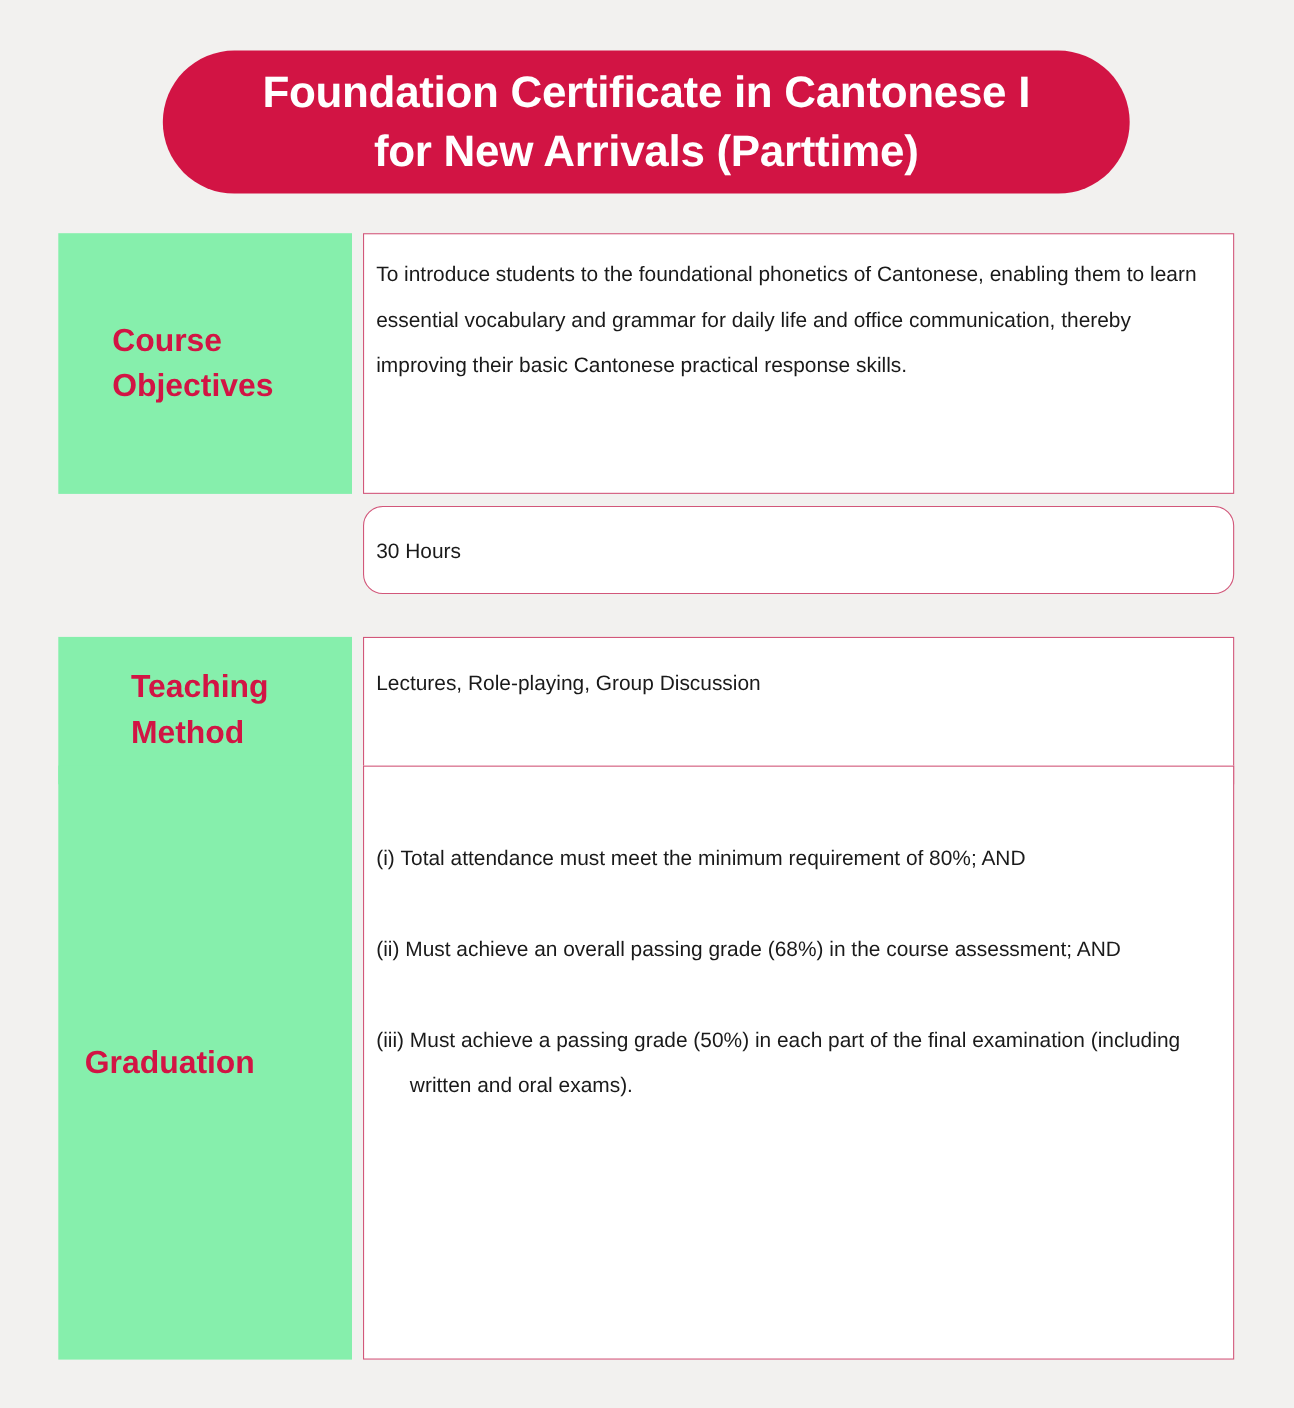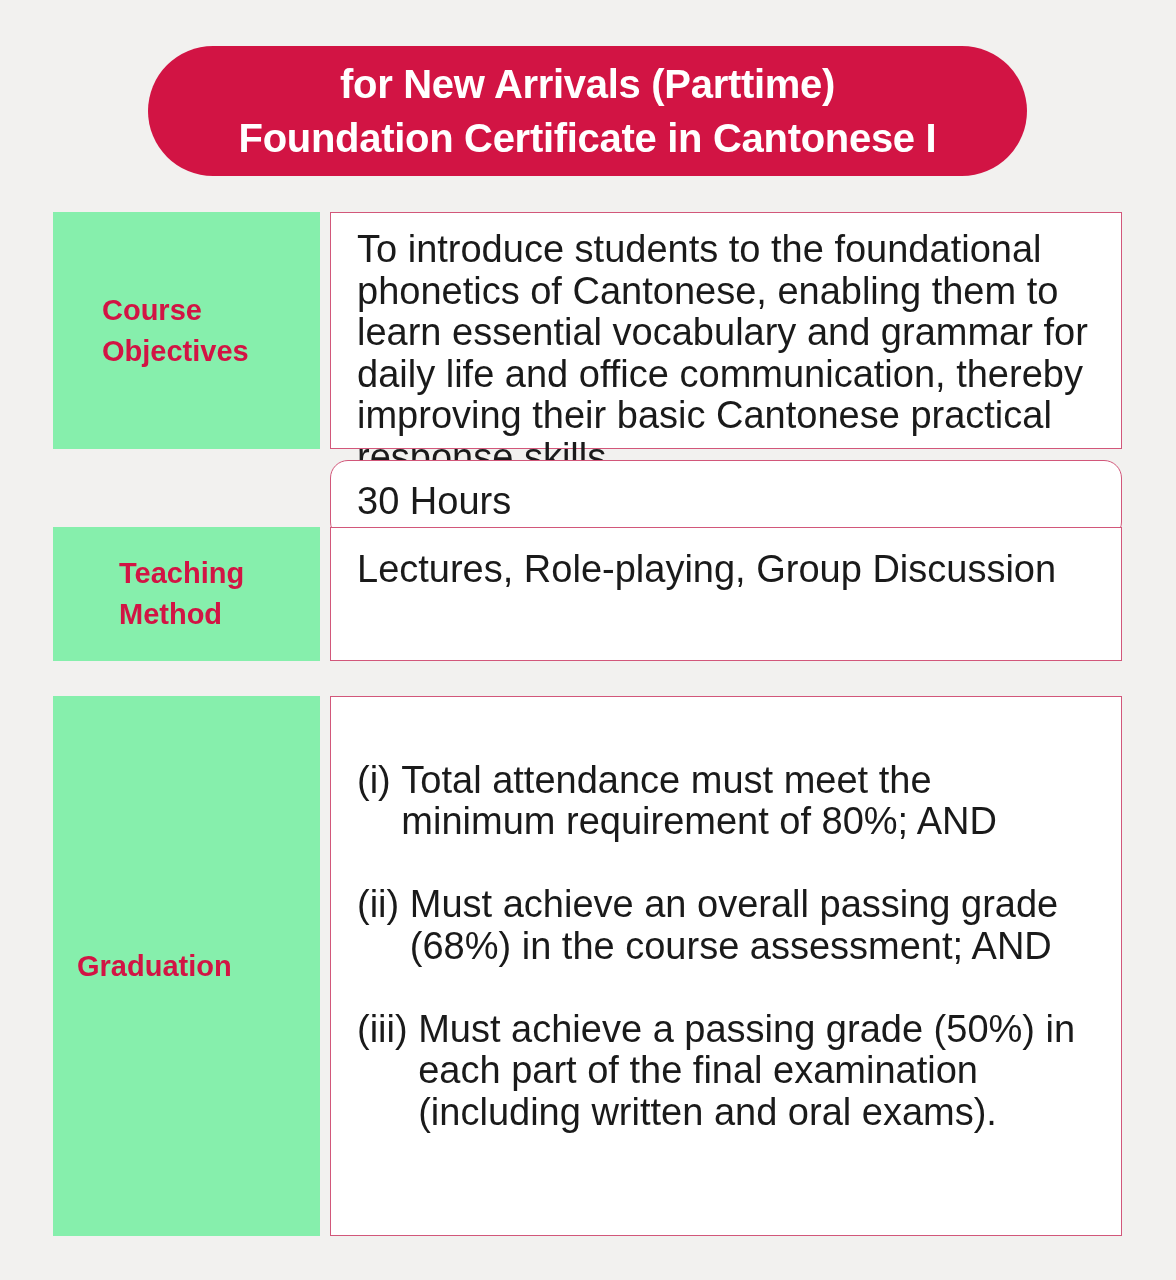--- a/index.html
+++ b/index.html
@@ -18,52 +18,52 @@
     .label-cell {
       position: absolute; left: 0; top: 0; width: 267px; height: 100%;
       background: #86efac;
       display: flex; align-items: center;
       color: #d21444; font-weight: 700; font-size: 29px; line-height: 41px;
     }
     .label-cell .lbl { display: block; }
     .value-cell {
       position: absolute; left: 277px; top: 0; width: 792px; height: 100%;
       background: #ffffff; border: 1.5px solid #d2577a;
-      padding: 0 12px 0 26px;
-      color: #1a1a1a; font-size: 38px; line-height: 41.5px;
+      padding: 0 12px 0 11px;
+      color: #1a1a1a; font-size: 19px; line-height: 41.5px;
     }
 
     #row-objectives { top: 212px; height: 237px; }
     #row-objectives .label-cell { padding-left: 49px; }
     #row-objectives .value-cell { padding-top: 16px; }
 
     #row-duration { top: 460px; height: 80px; }
     #row-duration .label-cell { padding-left: 69px; }
     #row-duration .value-cell { padding-top: 20px; border-radius: 18px; }
 
-    #row-method { top: 527px; height: 134px; }
+    #row-method { top: 579px; height: 134px; }
     #row-method .label-cell { padding-left: 66px; }
     #row-method .value-cell { padding-top: 21px; }
 
     #row-grad { top: 696px; height: 540px; }
     #row-grad .label-cell { padding-left: 24px; }
     #row-grad .value-cell { padding-top: 21px; }
 
     .para { display: block; }
     .gap { height: 41.5px; }
     .item { display: flex; }
     .item-num { flex: 0 0 auto; white-space: pre; }
     .item-text { flex: 1 1 auto; }
   </style>
 </head>
 <body>
 
 <div class="title-pill">
+  <span>Foundation Certificate in Cantonese I</span>
   <span>for New Arrivals (Parttime)</span>
-  <span>Foundation Certificate in Cantonese I</span>
 </div>
 
 <div class="row" id="row-objectives">
   <div class="label-cell">
     <div>
       <span class="lbl">Course</span>
       <span class="lbl">Objectives</span>
     </div>
   </div>
   <div class="value-cell">

